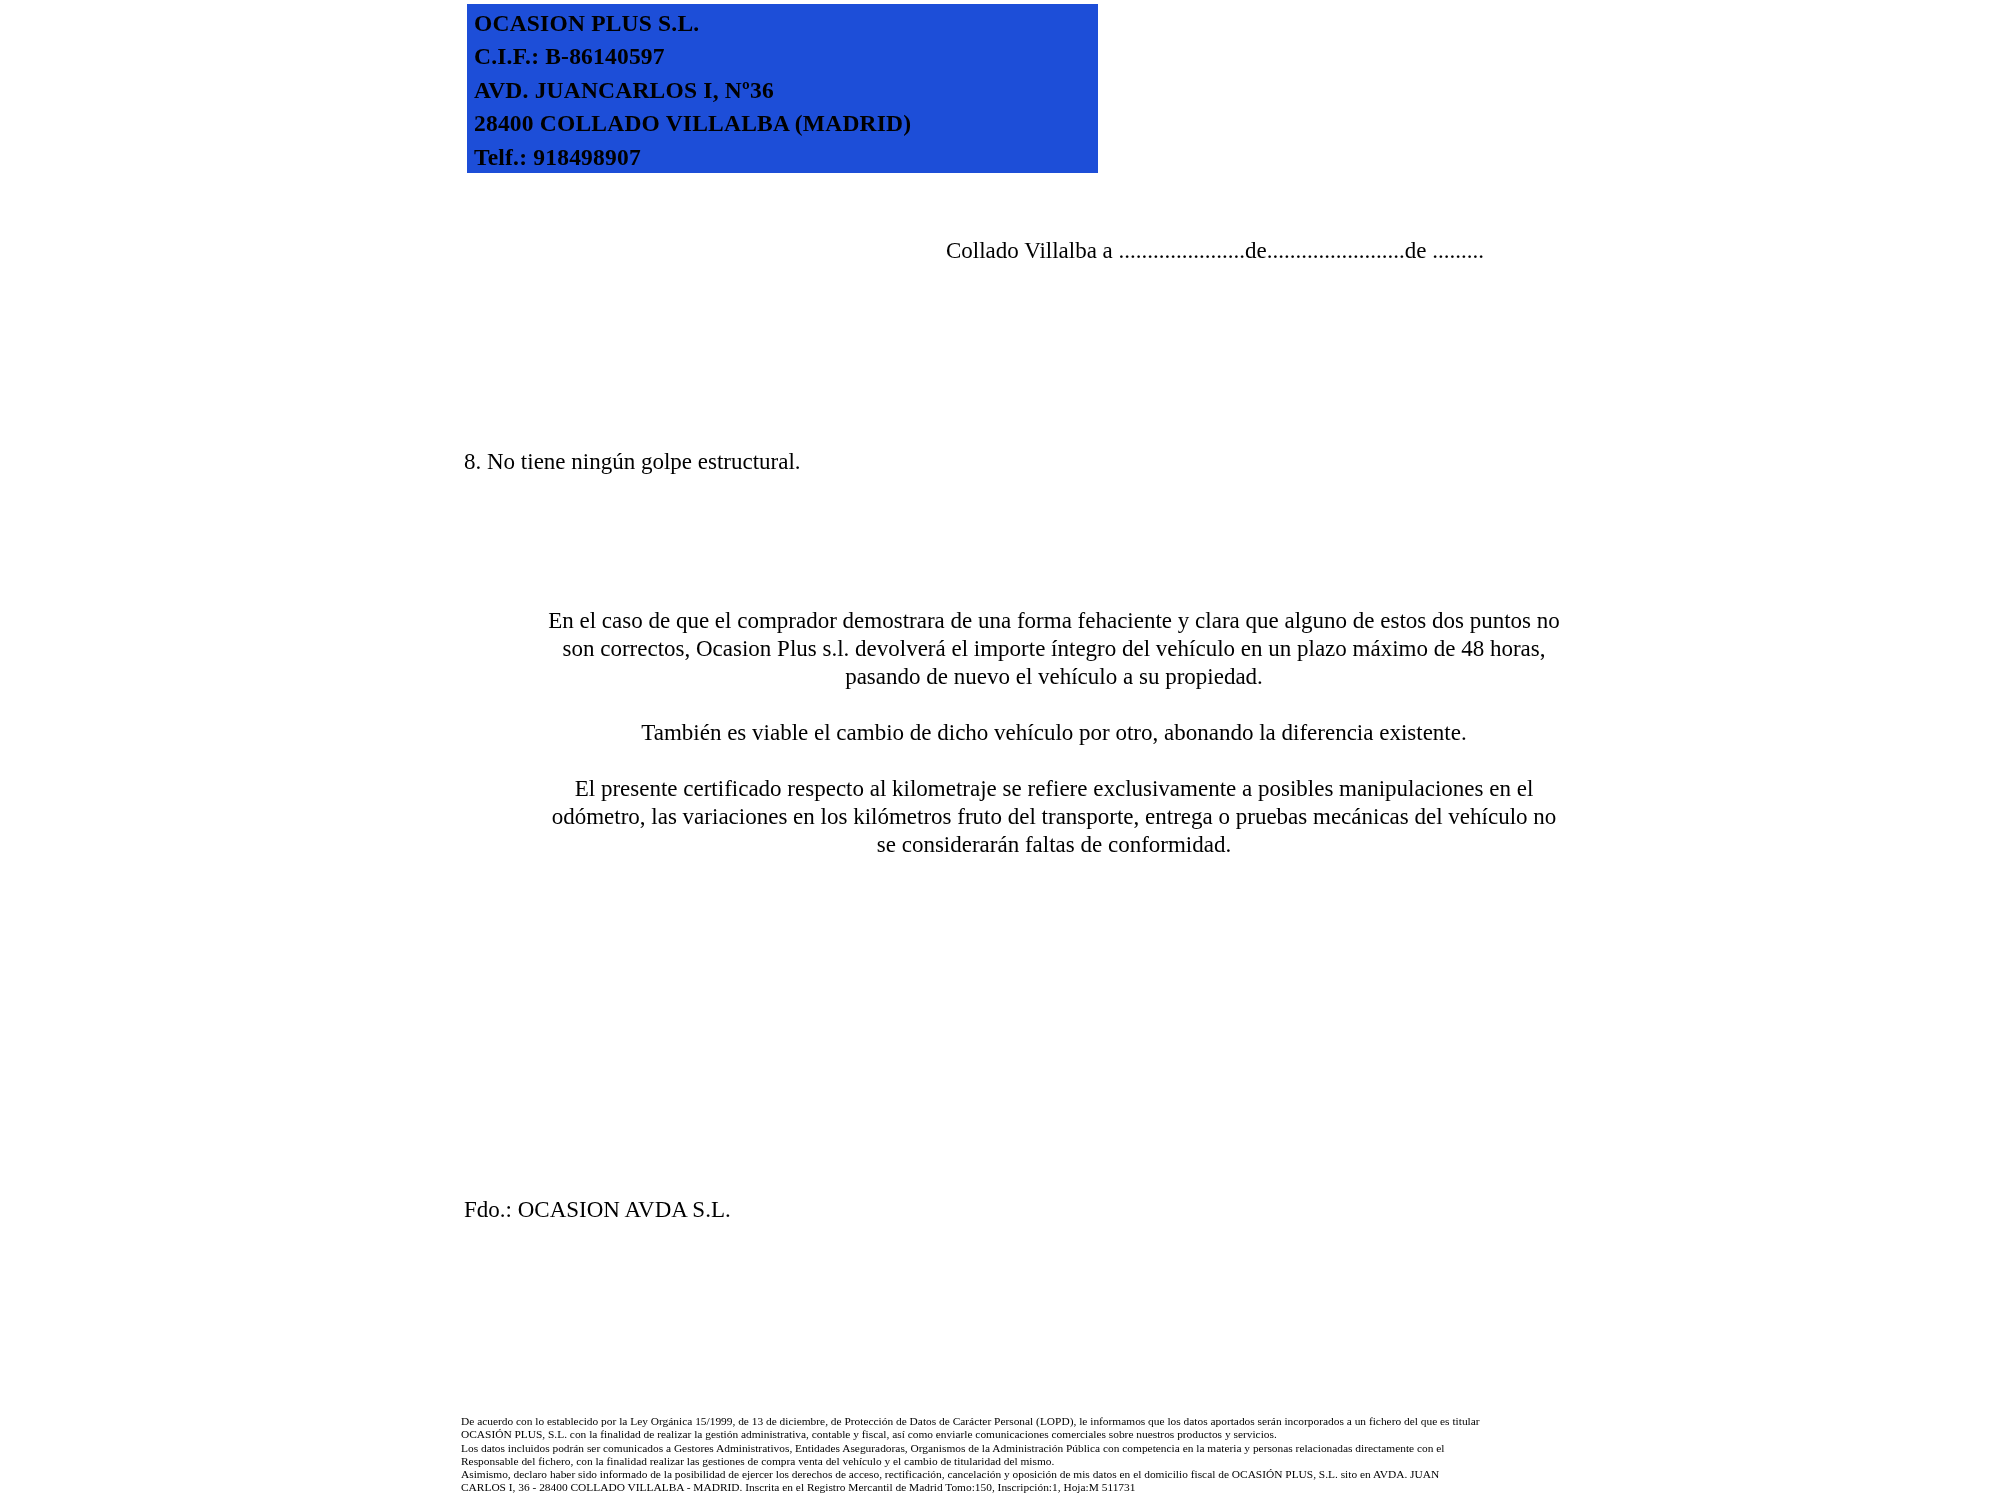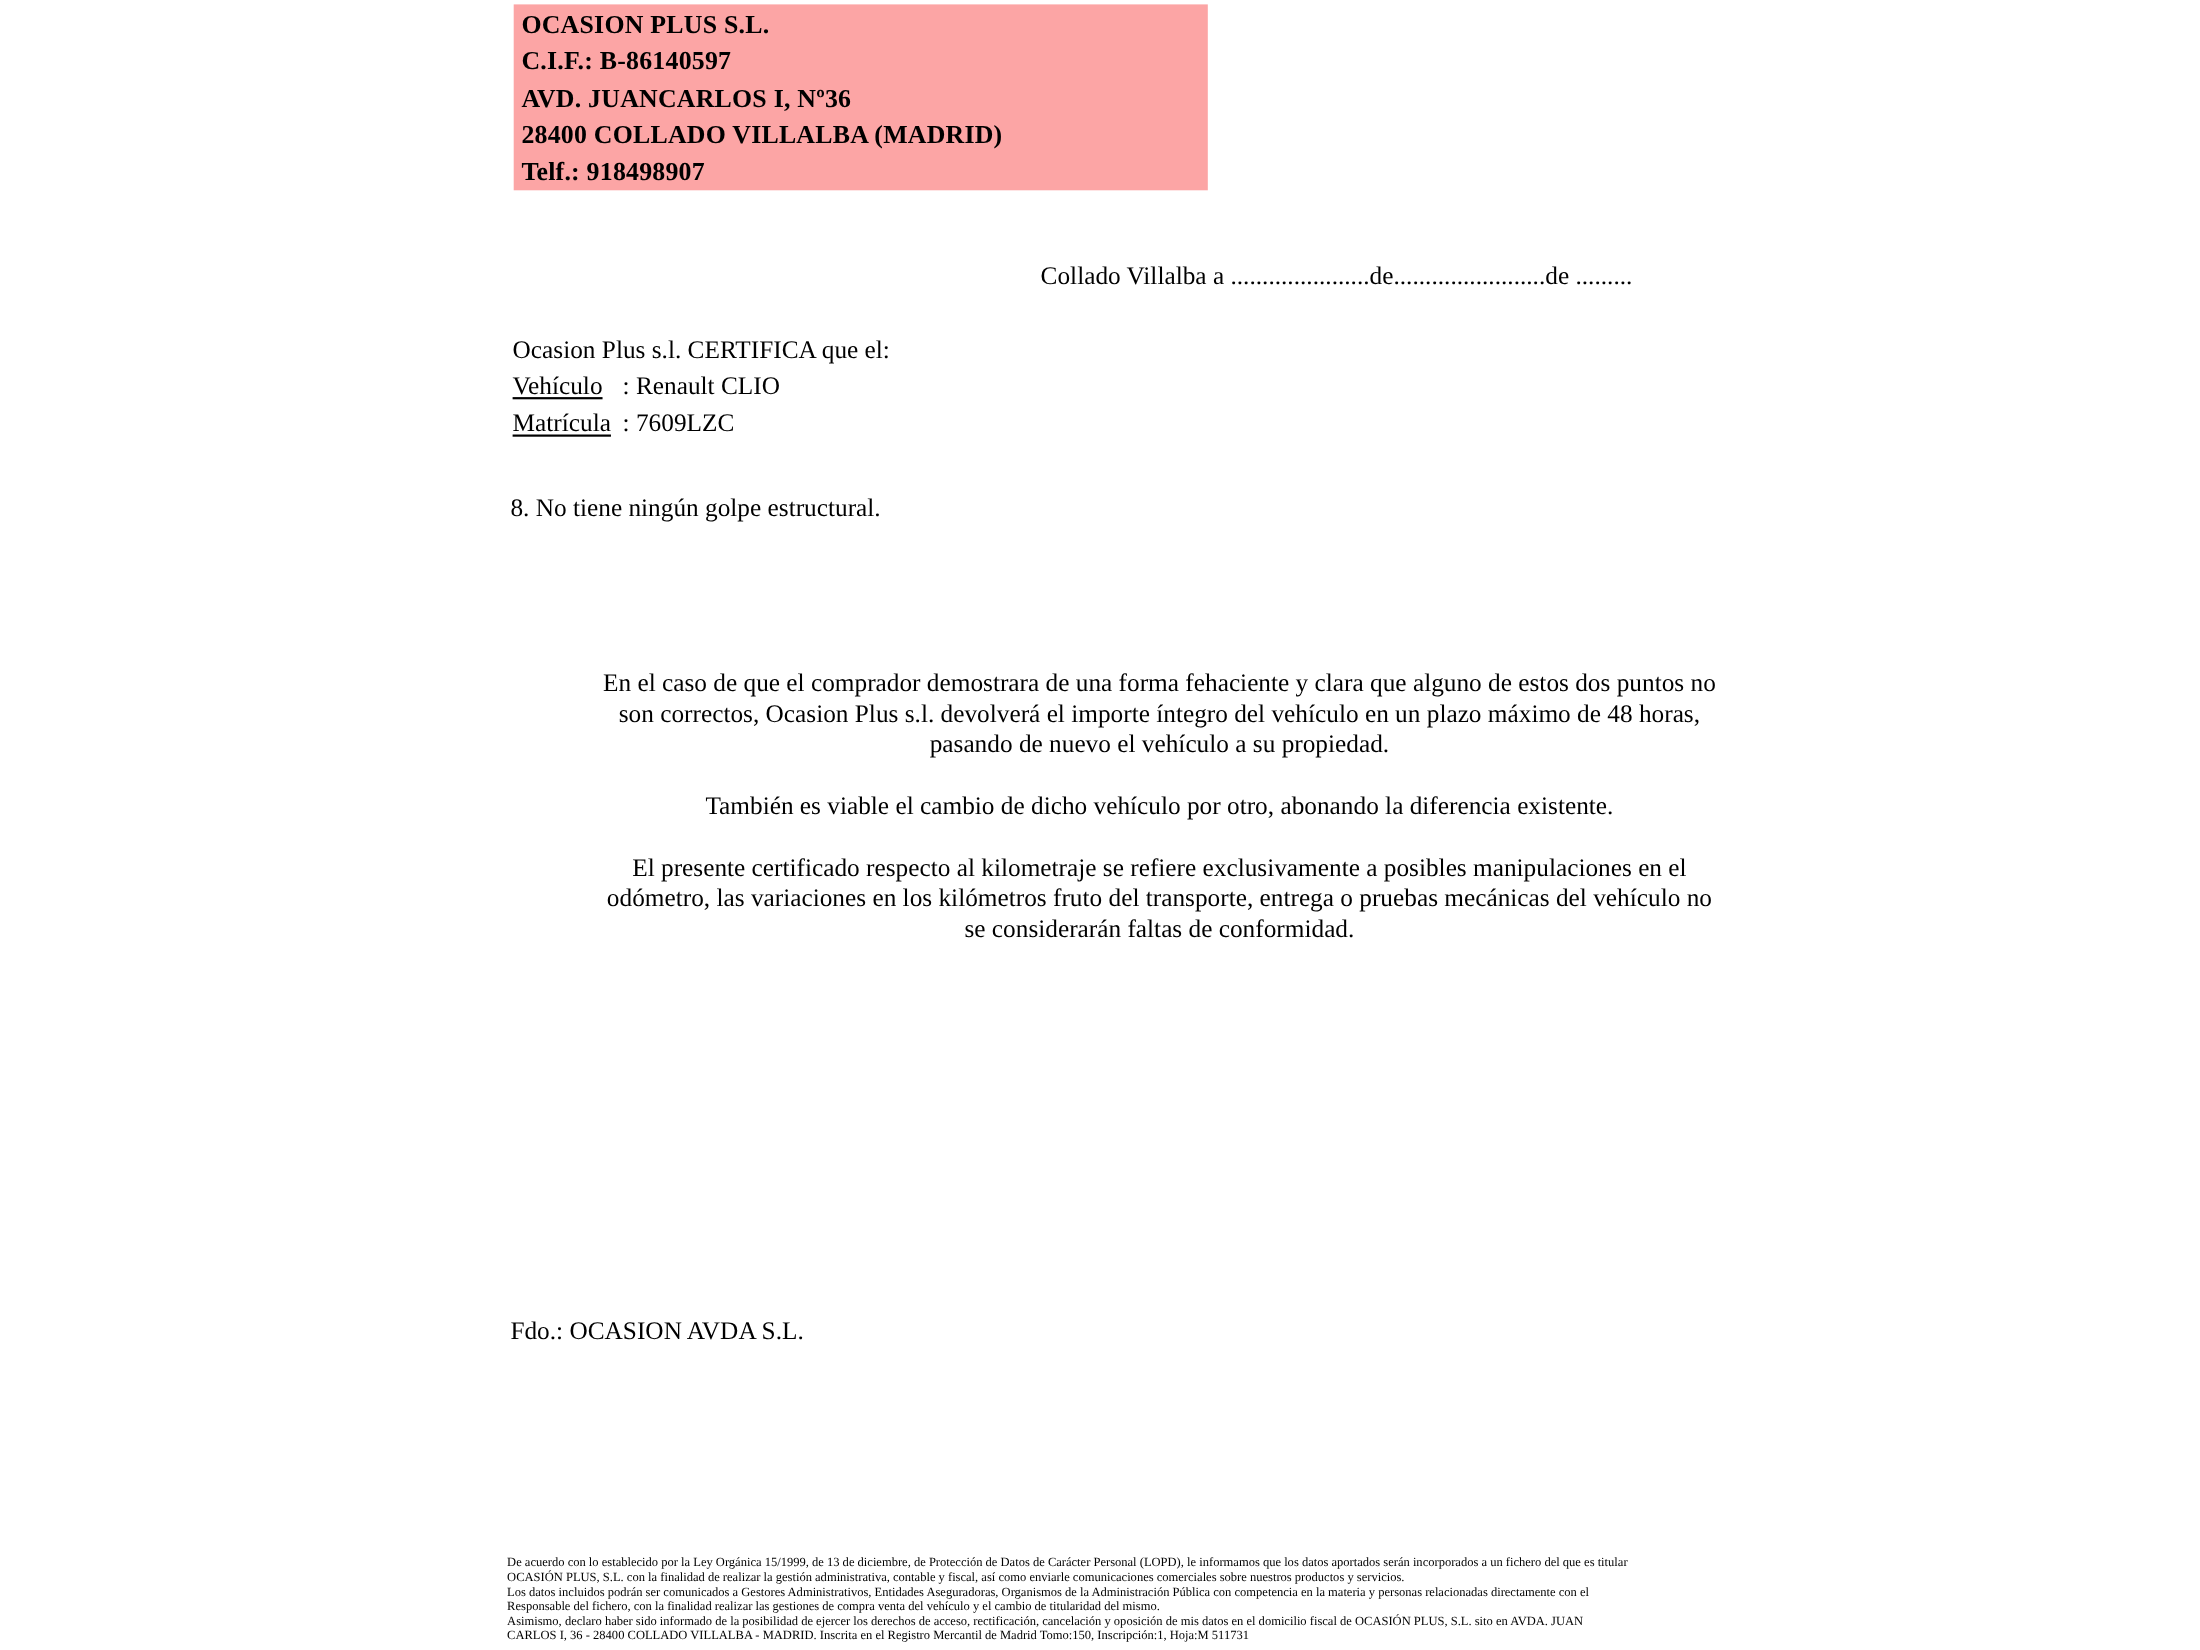--- a/index.html
+++ b/index.html
@@ -103,41 +103,30 @@
     width: 1180px;
     font-size: 11.4px;
     line-height: 13.3px;
   }
 </style>
 </head>
 <body>
 
 <div class="page">
 
-  <div class="company-box" style="background: #fca5a5;">
+  <div class="company-box" style="background: #1d4ed8;">
     <div class="company-lines prelines">OCASION PLUS S.L.
 C.I.F.: B-86140597
 AVD. JUANCARLOS I, Nº36
 28400 COLLADO VILLALBA (MADRID)
 Telf.: 918498907</div>
   </div>
 
   <div class="date-line">Collado Villalba a ......................de........................de .........</div>
 
-  <div class="cert-block">
-    <div>Ocasion Plus s.l. CERTIFICA que el:</div>
-    <div class="cert-field">
-      <span class="field-label">Vehículo</span>
-      <span class="field-value">: Renault CLIO</span>
-    </div>
-    <div class="cert-field">
-      <span class="field-label">Matrícula</span>
-      <span class="field-value">: 7609LZC</span>
-    </div>
-  </div>
 
   <div class="point-1">8. No tiene ningún golpe estructural.</div>
 
 
   <div class="body-paragraphs">
     <div class="paragraph prelines">En el caso de que el comprador demostrara de una forma fehaciente y clara que alguno de estos dos puntos no
 son correctos, Ocasion Plus s.l. devolverá el importe íntegro del vehículo en un plazo máximo de 48 horas,
 pasando de nuevo el vehículo a su propiedad.</div>
     <div class="paragraph prelines">También es viable el cambio de dicho vehículo por otro, abonando la diferencia existente.</div>
     <div class="paragraph prelines">El presente certificado respecto al kilometraje se refiere exclusivamente a posibles manipulaciones en el

